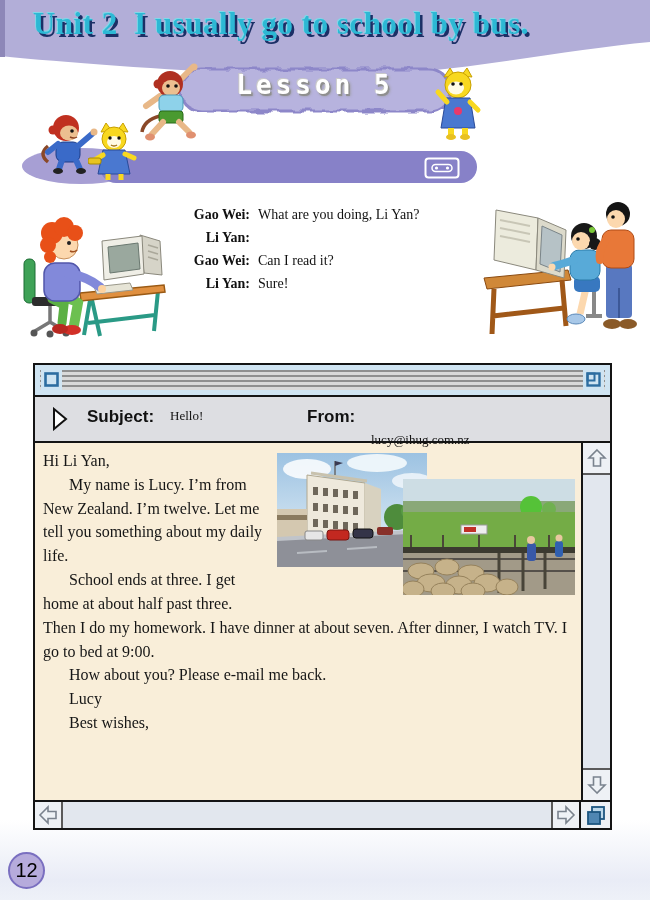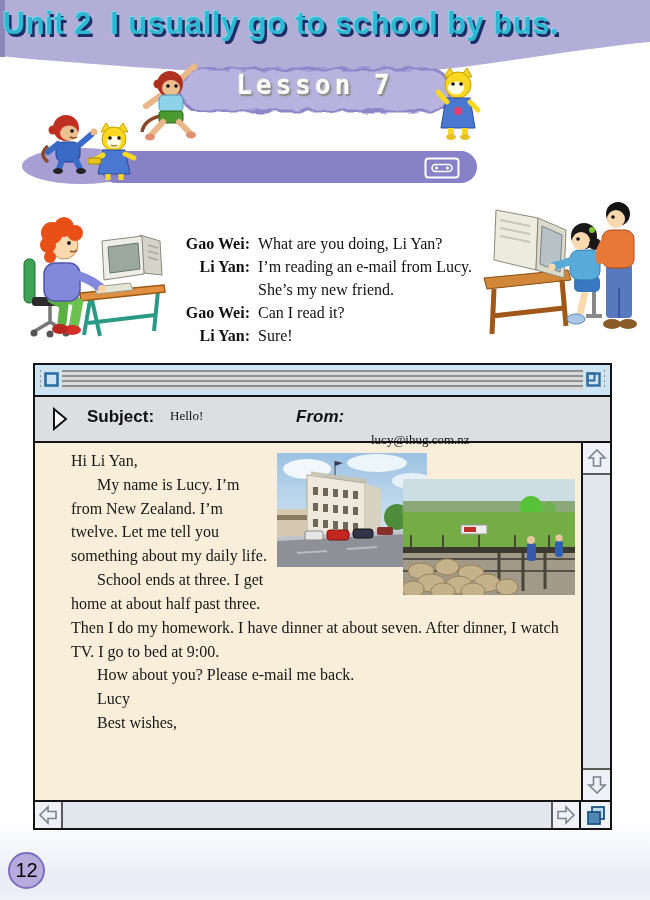--- a/index.html
+++ b/index.html
@@ -2,65 +2,65 @@
 <html><head>
 <meta charset="utf-8">
 <style>
   html,body{margin:0;padding:0;background:#fff;}
   .page{position:relative;width:650px;height:900px;overflow:hidden;
         font-family:"Liberation Serif",serif;
         background:linear-gradient(180deg,#ffffff 0px,#ffffff 820px,#e9ecf6 880px,#eef1f8 900px);}
   
   .header{position:absolute;left:0;top:0;width:650px;height:96px;}
   .unit-title{position:absolute;left:0;top:6px;width:562px;text-align:center;
-      font-family:Liberation Sans, sans-serif;font-weight:bold;font-size:31px;
+      font-family:Liberation Serif, serif;font-weight:bold;font-size:31px;
       color:#2db8d4;white-space:pre;letter-spacing:.5px;
       text-shadow:2.5px 2.5px 0 #1b2f66, -1px -1px 0 #7fd8e8;}
   
   .lesson-banner{position:absolute;left:170px;top:62px;width:290px;height:56px;}
   .lesson-title{position:absolute;left:170px;top:70px;width:290px;text-align:center;
       font-family:"DejaVu Sans Mono",monospace;font-weight:bold;font-size:26px;color:#ffffff;
       letter-spacing:4px;text-shadow:1.5px 1.5px 0 #8f8f8f,-1px -1px 0 #c9c9c9,2px 2px 3px #9a9a9a;}
   .monkey-climb{position:absolute;left:136px;top:62px;}
   .cat-lesson{position:absolute;left:428px;top:66px;}
   
   .section-banner{position:absolute;left:100px;top:151px;width:377px;height:32px;
       background:#8781c8;border-radius:16px;}
   .section-title{position:absolute;left:130px;top:154px;width:290px;text-align:center;
       font-family:"DejaVu Sans Mono",monospace;font-size:20px;color:#fff;letter-spacing:1px;}
   .cassette{position:absolute;left:424px;top:157px;}
   .char-ellipse{position:absolute;left:22px;top:148px;width:118px;height:36px;border-radius:50%;
       background:#a79fd4;}
   .monkey-point{position:absolute;left:36px;top:110px;}
   .cat-stand{position:absolute;left:88px;top:122px;}
   
-  .dialogue{position:absolute;left:172px;top:232px;width:315px;
-      font-size:16px;line-height:23px;color:#111;}
+  .dialogue{position:absolute;left:172px;top:203px;width:315px;
+      font-size:14px;line-height:23px;color:#111;}
   .d-row{display:grid;grid-template-columns:78px 225px;column-gap:8px;}
   .d-speaker{font-weight:bold;text-align:right;white-space:nowrap;}
   .illus-left{position:absolute;left:12px;top:203px;}
   .illus-right{position:absolute;left:482px;top:188px;}
   
   .email-window{position:absolute;left:33px;top:363px;width:579px;height:467px;
       border:2px solid #141414;box-sizing:border-box;background:#f9eed9;
       display:flex;flex-direction:column;}
   .titlebar{position:relative;height:30px;background:#cfe4f2;border-bottom:2px solid #141414;flex:0 0 auto;}
   .titlebar-stripes{position:absolute;left:5px;right:5px;top:5px;bottom:5px;
       background:repeating-linear-gradient(180deg,#8f8f8f 0 2px,#d9d9d9 2px 5px);}
   .tb-btn{position:absolute;top:4px;width:21px;height:21px;background:#cfe4f2;cursor:pointer;}
   .tb-btn.left{left:6px;} .tb-btn.right{right:6px;}
   .mail-header{position:relative;height:44px;background:#dddee2;border-bottom:2px solid #141414;flex:0 0 auto;}
   .play-tri{position:absolute;left:16px;top:10px;}
   .subject-label,.from-label{position:absolute;top:10px;font-family:"Liberation Sans",sans-serif;
       font-weight:bold;font-size:17px;color:#111;}
-  .subject-label{left:52px;} .from-label{left:261px;font-style:italic;}
+  .subject-label{left:52px;} .from-label{left:272px;}
   .subject-value,.from-value{position:absolute;top:11px;font-size:13px;color:#111;}
   .subject-value{left:135px;} .from-value{left:336px;margin-top:24px;}
   .content-row{display:flex;flex:1 1 auto;min-height:0;border-bottom:2px solid #141414;}
-  .mail-body{flex:1 1 auto;padding:6px 6px 0 8px;font-size:16px;line-height:1.49;color:#161616;overflow:hidden;margin-left:28px;}
+  .mail-body{flex:1 1 auto;padding:6px 6px 0 8px;font-size:16px;line-height:1.49;color:#161616;overflow:hidden;}
   .mail-body p{margin:0;}
   .mail-body p.indent{text-indent:26px;}
   .photos{float:right;position:relative;width:298px;height:146px;margin:2px 0 4px 10px;}
   .photo1{position:absolute;left:0;top:2px;z-index:1;}
   .photo2{position:absolute;left:126px;top:28px;z-index:2;}
   .vscroll{flex:0 0 27px;border-left:2px solid #141414;background:#e2e7ee;
       display:flex;flex-direction:column;}
   .vs-btn{flex:0 0 30px;background:#eef1f5;display:flex;align-items:center;justify-content:center;cursor:pointer;}
   .vs-btn.top{border-bottom:2px solid #5a5a5a;}
   .vs-btn.bottom{border-top:2px solid #5a5a5a;margin-top:auto;}
@@ -93,21 +93,21 @@
 
   <svg class="lesson-banner" width="290" height="56" viewBox="0 0 290 56">
     <defs>
       <filter id="scallop" x="-10%" y="-25%" width="120%" height="150%">
         <feTurbulence type="fractalNoise" baseFrequency="0.09 0.18" numOctaves="1" seed="4" result="n"></feTurbulence>
         <feDisplacementMap in="SourceGraphic" in2="n" scale="8"></feDisplacementMap>
       </filter>
     </defs>
     <rect x="10" y="7" width="270" height="42" rx="21" fill="#b7b3de" stroke="#8d87c9" stroke-width="3" filter="url(#scallop)"></rect>
   </svg>
-  <div class="lesson-title">Lesson 7</div>
+  <div class="lesson-title">Lesson 5</div>
 
   <svg class="monkey-climb" width="64" height="80" viewBox="0 0 64 80">
     <path d="M24,54 Q8,58 6,70" stroke="#8a4828" stroke-width="3.5" fill="none"></path>
     <path d="M42,20 L56,6" stroke="#e8b888" stroke-width="6" stroke-linecap="round"></path>
     <circle cx="58" cy="5" r="3.5" fill="#e8b888"></circle>
     <path d="M24,34 L10,44" stroke="#e8b888" stroke-width="6" stroke-linecap="round"></path>
     <circle cx="34" cy="22" r="13" fill="#b03020"></circle>
     <ellipse cx="35" cy="26" rx="9" ry="8" fill="#ecbf90"></ellipse>
     <circle cx="22" cy="22" r="4.5" fill="#b03020"></circle>
     <circle cx="32" cy="24" r="1.8" fill="#111"></circle>
@@ -173,21 +173,20 @@
     <path d="M20,52 v6 M33,52 v6" stroke="#f8d820" stroke-width="5"></path>
   </svg>
 
   <div class="dialogue">
     <div class="d-row">
       <span class="d-speaker">Gao Wei:</span>
       <span class="d-text">What are you doing, Li Yan?</span>
     </div>
     <div class="d-row">
       <span class="d-speaker">Li Yan:</span>
-      <span class="d-text">I’m reading an e-mail from Lucy. She’s my new friend.</span>
     </div>
     <div class="d-row">
       <span class="d-speaker">Gao Wei:</span>
       <span class="d-text">Can I read it?</span>
     </div>
     <div class="d-row">
       <span class="d-speaker">Li Yan:</span>
       <span class="d-text">Sure!</span>
     </div>
   </div>

